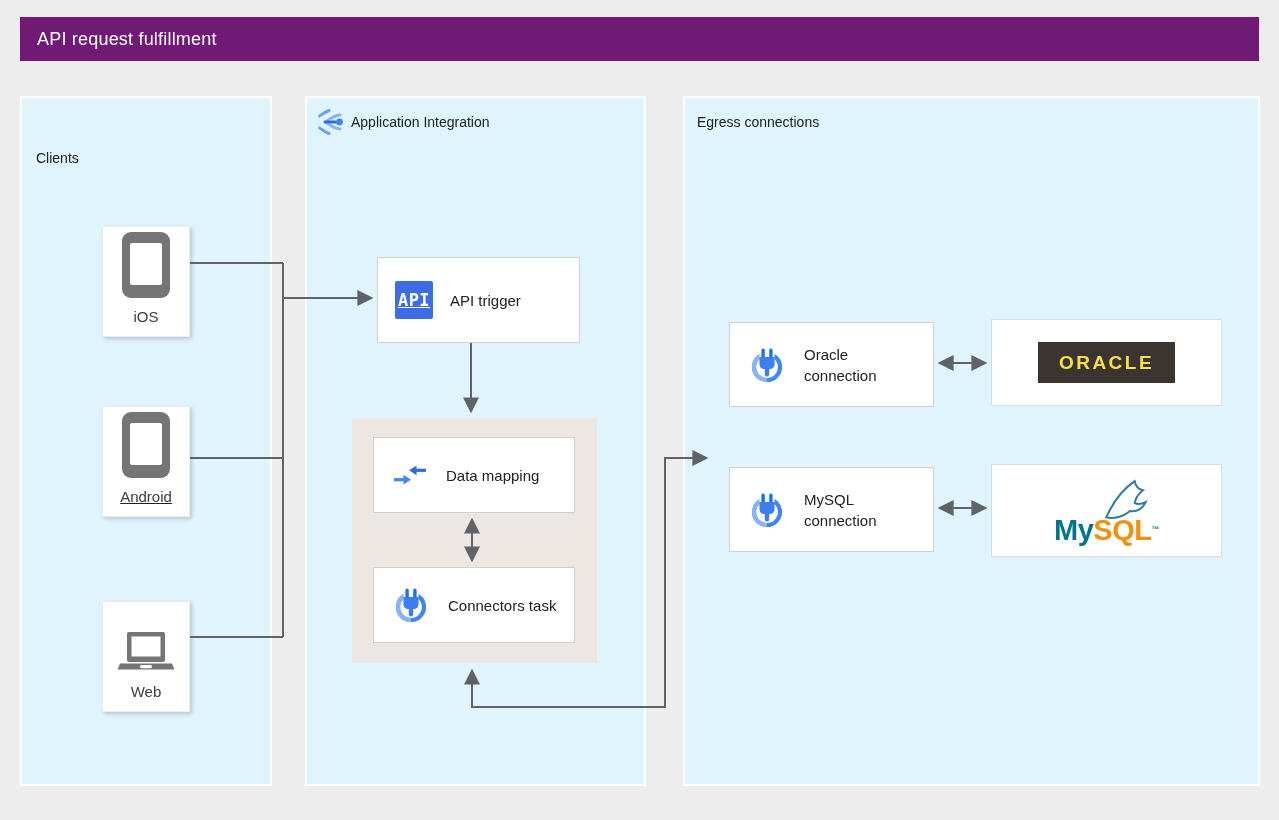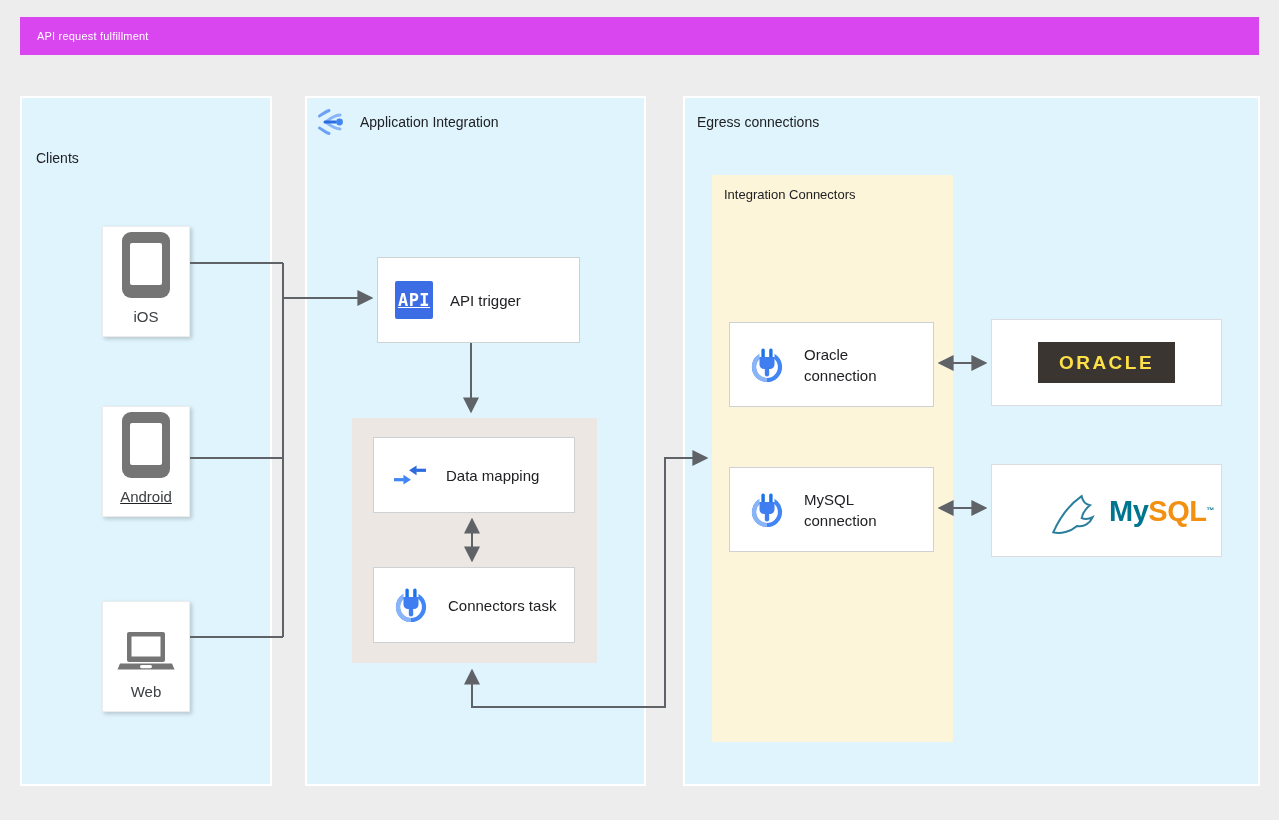--- a/index.html
+++ b/index.html
@@ -3,36 +3,36 @@
 <meta charset="utf-8">
 <style>
   * { margin:0; padding:0; box-sizing:border-box; }
   html,body { background:#ededee; }
   .stage {
     position:relative; width:1279px; height:820px; background:#ededee;
     font-family:"Liberation Sans", sans-serif; overflow:hidden; color:#202124;
   }
   
   .titlebar {
-    position:absolute; left:20px; top:17px; width:1239px; height:38px;
-    background:#d946ef; color:#fff; display:flex; align-items:center;
-    padding-left:17px; font-size:11px; letter-spacing:.2px;
+    position:absolute; left:20px; top:17px; width:1239px; height:44px;
+    background:#701a75; color:#fff; display:flex; align-items:center;
+    padding-left:17px; font-size:18px; letter-spacing:.2px;
   }
   
   .panel {
     position:absolute; top:96px; height:690px;
     background:#dff4fd; border:2px solid #ffffff;
   }
   .panel-clients { left:20px;  width:252px; }
   .panel-appint  { left:305px; width:341px; }
   .panel-egress  { left:683px; width:577px; }
   .panel-title { position:absolute; font-size:14px; color:#202124; }
   .clients-title { left:36px; top:114px;margin-top:36px; }
   .egress-title  { left:697px; top:114px; }
-  .appint-head { position:absolute; left:315px; top:105px; display:flex; align-items:center; gap:13px; }
+  .appint-head { position:absolute; left:315px; top:105px; display:flex; align-items:center; gap:4px; }
   .appint-head .panel-title-inline { font-size:14px; color:#202124; }
 
   
   .card {
     position:absolute; left:102px; width:88px; height:111px; background:#fff;
     border:1px solid #ececec; box-shadow:2px 2px 4px rgba(0,0,0,.18);
     display:flex; flex-direction:column; align-items:center; justify-content:flex-end;
     padding-bottom:11px;
     margin-top:18px;
   }
@@ -72,21 +72,21 @@
     position:absolute; background:#fff; border:1px solid #dadce0;
     display:flex; align-items:center; justify-content:center;
   }
   .logobox-oracle { left:991px; top:319px; width:231px; height:87px; }
   .logobox-mysql  { left:991px; top:464px; width:231px; height:93px; }
   .oracle-mark {
     width:137px; height:41px; background:#3a3531; color:#fde047;
     display:flex; align-items:center; justify-content:center;
     font-size:19px; font-weight:bold; letter-spacing:2.5px;
   }
-  .mysql-mark { position:relative; display:flex; flex-direction:row; align-items:center; }
+  .mysql-mark { position:relative; display:flex; flex-direction:column; align-items:center; }
   .mysql-dolphin { margin-left:48px; margin-bottom:-6px; }
   .mysql-text { font-size:29px; font-weight:bold; letter-spacing:-0.5px; line-height:30px; }
   .mysql-my  { color:#00758f; }
   .mysql-sql { color:#f29111; }
   .mysql-tm  { font-size:8px; color:#00758f; vertical-align:bottom; }
 
   
   .wires { position:absolute; left:0; top:0; pointer-events:none; }
 </style>
 </head>
@@ -114,23 +114,20 @@
         <line x1="10" y1="16" x2="20.5" y2="16" stroke="#2b6de0" stroke-width="3" stroke-linecap="round"></line>
         <circle cx="24.5" cy="16" r="3.4" fill="#4285f4"></circle>
       </svg>
     </span>
     <span class="panel-title-inline">Application Integration</span>
   </div>
 
   <div class="panel-title egress-title">Egress connections</div>
 
   <div class="task-group"></div>
-  <div class="connectors-group">
-    <div class="connectors-group-label">Integration Connectors</div>
-  </div>
 
   <div class="card card-ios">
     <div class="phone"></div>
     <div class="card-label">iOS</div>
   </div>
   <div class="card card-android">
     <div class="phone"></div>
     <div class="card-label">Android</div>
   </div>
   <div class="card card-web">

